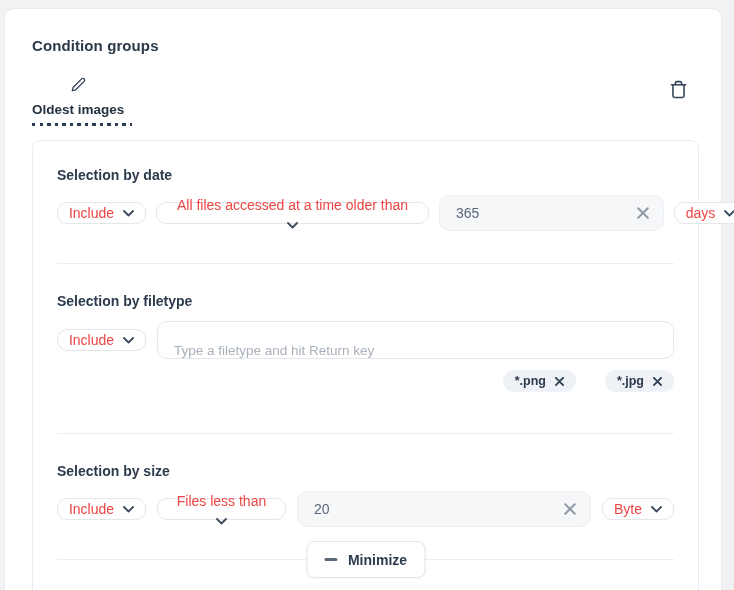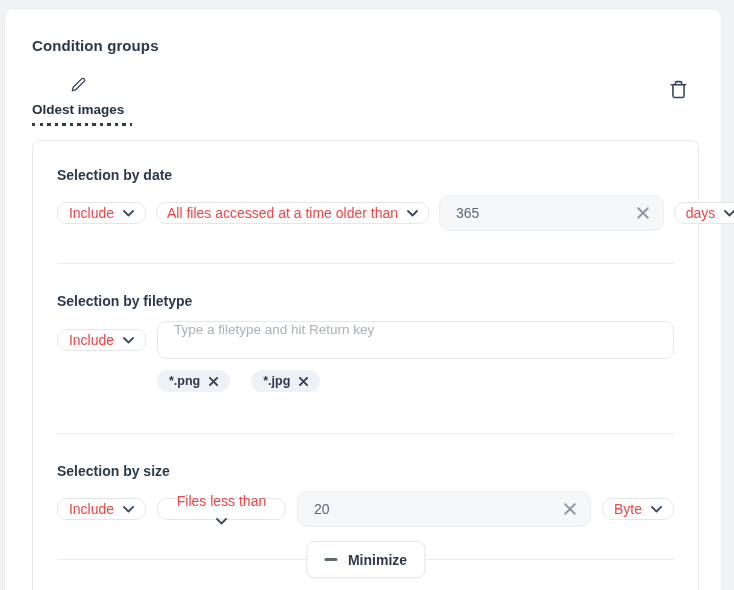--- a/index.html
+++ b/index.html
@@ -94,21 +94,21 @@
     gap: 9px;
     font-family: inherit;
     font-size: 14px;
     color: #ef4444;
     padding: 0 8px;
     cursor: pointer;
     white-space: nowrap;
     flex: none;
   }
   .w-include  { width: 89px; }
-  .w-datecond { width: 273px; }
+  .w-datecond { width: 273px; flex-direction: column; }
   .w-sizecond { width: 129px; flex-direction: column; }
   .w-dateunit { width: 73px; }
   .w-sizeunit { width: 72px; }
   .filled-field {
     flex: 1;
     height: 36px;
     background: #f5f7f9;
     border: 1px solid #edf0f3;
     border-radius: 10px;
     display: flex;
@@ -126,38 +126,39 @@
     color: #5a6879;
   }
   .clear-x { cursor: pointer; display: inline-flex; }
   .text-field {
     flex: 1;
     height: 38px;
     background: #fff;
     border: 1px solid #e5e8eb;
     border-radius: 10px;
     display: flex;
-    align-items: flex-start;
+    align-items: flex-end;
     padding: 0 16px;
   }
   .text-field input {
     flex: 1;
     min-width: 0;
     border: none;
     background: transparent;
     outline: none;
     font-family: inherit;
     font-size: 13.5px;
     color: #5a6879;
   }
   .text-field input::placeholder { color: #a9b1ba; opacity: 1; }
   .chips {
     margin: 11px 0 12px 100px;
     display: flex;
-    gap: 21px;
+    gap: 29px;
+    justify-content: flex-end;
   }
   .chip {
     height: 22px;
     background: #eef1f6;
     border-radius: 12px;
     display: inline-flex;
     align-items: center;
     gap: 9px;
     padding: 0 12px;
     font-size: 12.5px;

